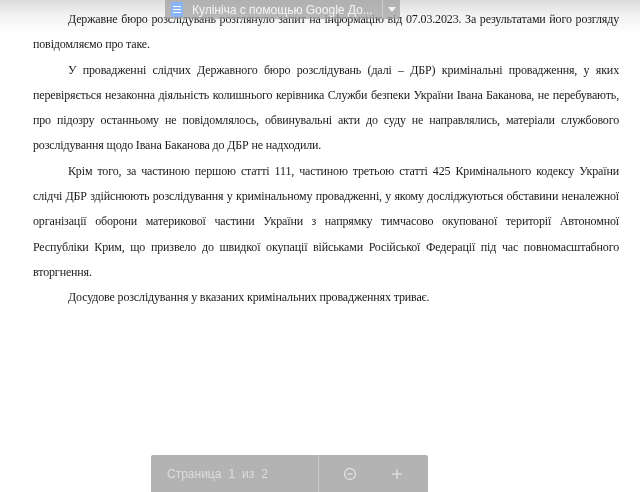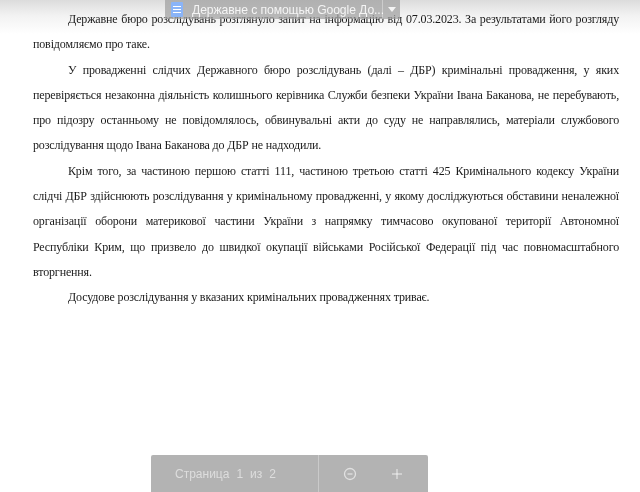--- a/index.html
+++ b/index.html
@@ -115,21 +115,21 @@
       border-radius: 2px 2px 0 0;
       display: flex;
       z-index: 5;
       font-family: "Liberation Sans", "DejaVu Sans", sans-serif;
     }
     .page-indicator {
       width: 167px;
       height: 100%;
       display: flex;
       align-items: center;
-      padding-left: 24px;
+      padding-left: 16px;
       box-sizing: border-box;
       gap: 7px;
       color: rgba(255,255,255,0.55);
       font-size: 12px;
       white-space: nowrap;
     }
     .page-controls-divider {
       width: 1px;
       height: 100%;
       background: rgba(255,255,255,0.3);
@@ -161,21 +161,21 @@
 <div class="page">
   <p class="para">Державне бюро розслідувань розглянуло запит на інформацію від 07.03.2023. За результатами його розгляду повідомляємо про таке.</p>
   <p class="para">У провадженні слідчих Державного бюро розслідувань (далі – ДБР) кримінальні провадження, у яких перевіряється незаконна діяльність колишнього керівника Служби безпеки України Івана Баканова, не перебувають, про підозру останньому не повідомлялось, обвинувальні акти до суду не направлялись, матеріали службового розслідування щодо Івана Баканова до ДБР не надходили.</p>
   <p class="para">Крім того, за частиною першою статті 111, частиною третьою статті 425 Кримінального кодексу України слідчі ДБР здійснюють розслідування у кримінальному провадженні, у якому досліджуються обставини неналежної організації оборони материкової частини України з напрямку тимчасово окупованої території Автономної Республіки Крим, що призвело до швидкої окупації військами Російської Федерації під час повномасштабного вторгнення.</p>
   <p class="para last-left">Досудове розслідування у вказаних кримінальних провадженнях триває.</p>
 </div>
 
 <div class="open-with-bar">
   <div class="open-with-main">
     <span class="docs-icon"></span>
-    <span class="open-with-label">Державне с помощью Google До...</span>
+    <span class="open-with-label">Кулініча с помощью Google До...</span>
   </div>
   <div class="open-with-divider"></div>
   <div class="open-with-dropdown">
     <span class="chevron-down"></span>
   </div>
 </div>
 
 <div class="page-controls">
   <div class="page-indicator">
     <span>Страница</span>

